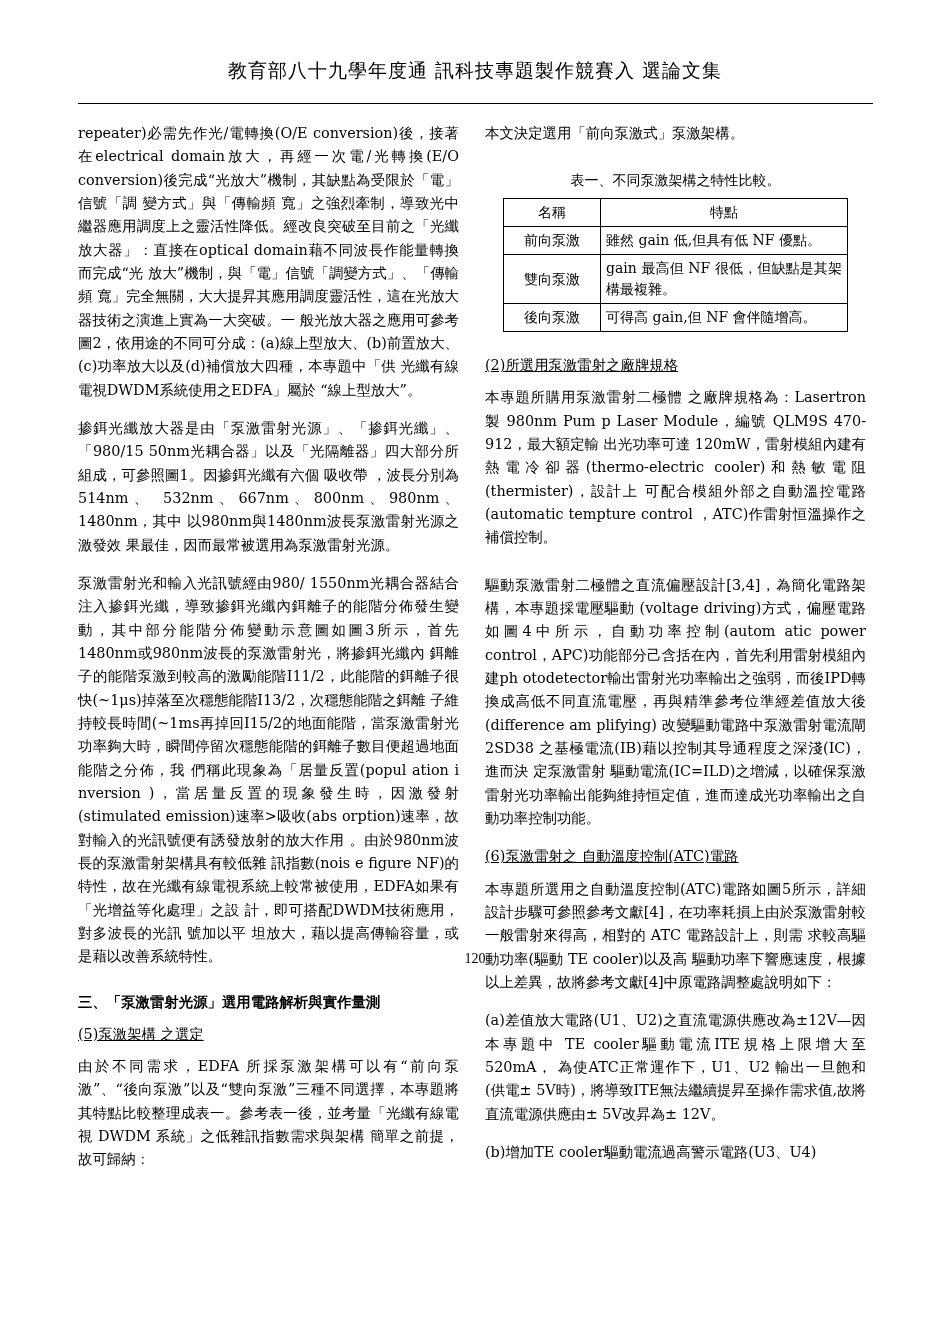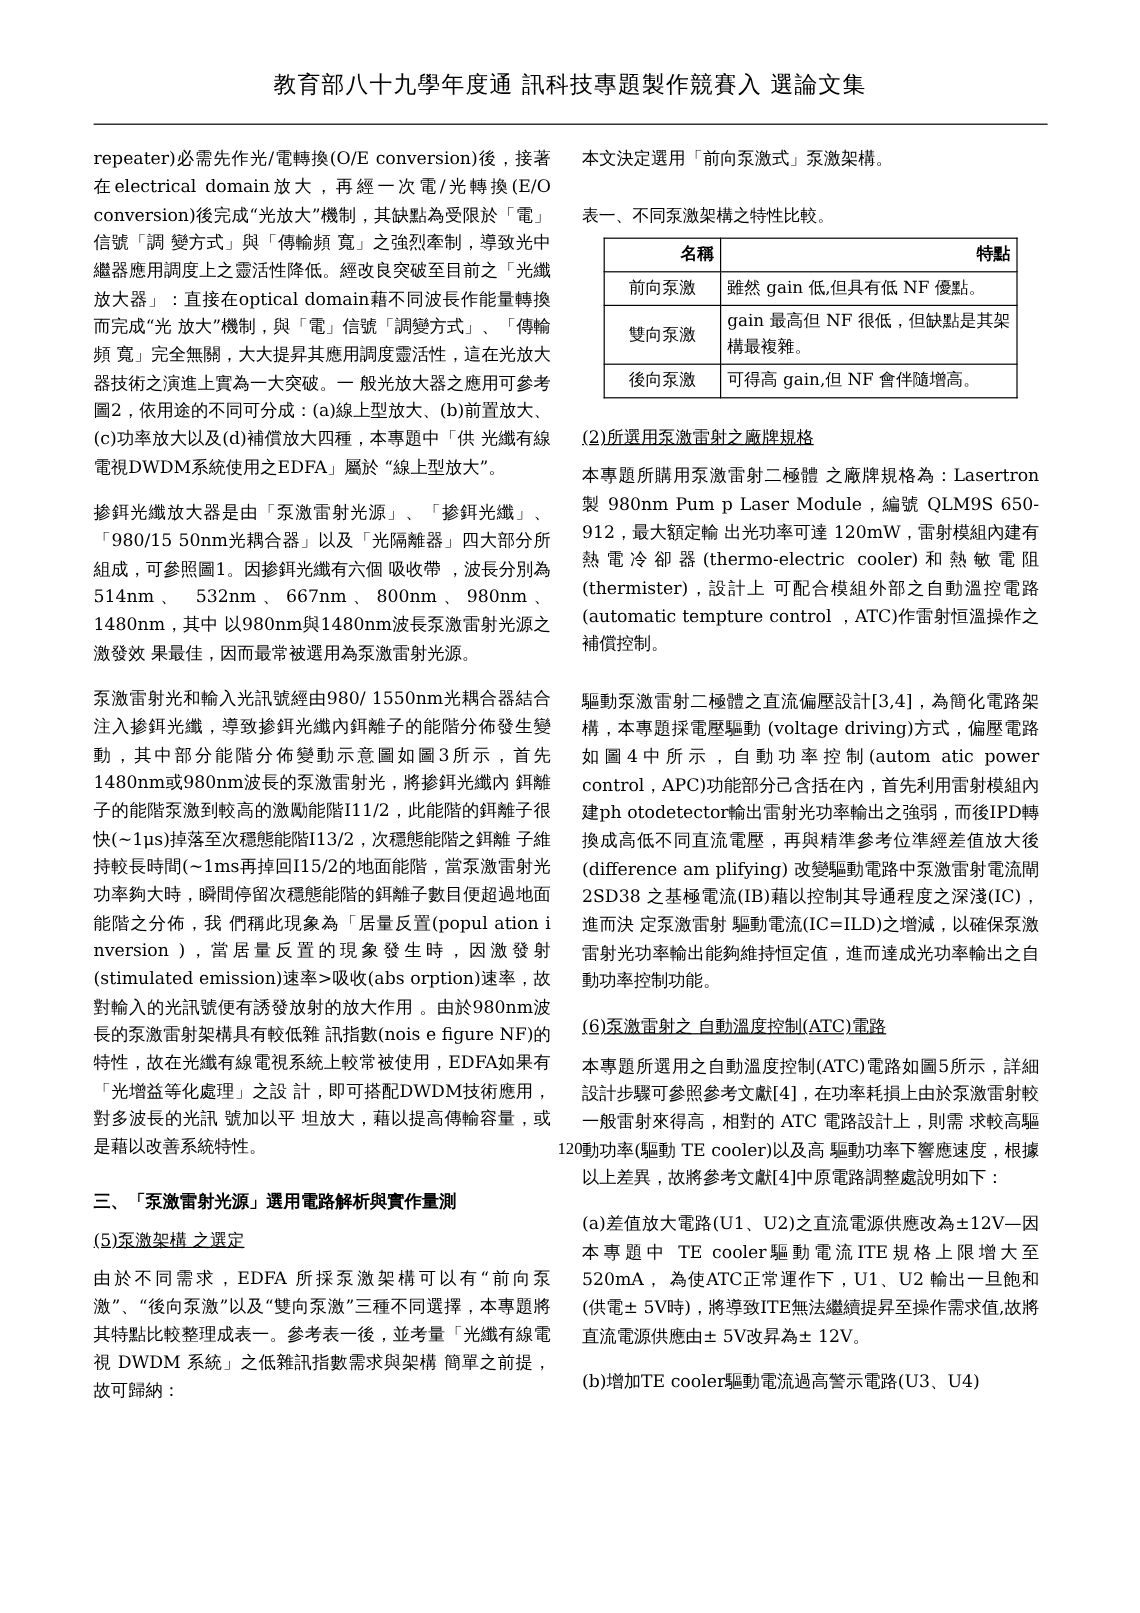--- a/index.html
+++ b/index.html
@@ -71,40 +71,40 @@
     font-weight: 600;
     margin-top: 10px;
     margin-bottom: 6px;
   }
   .underline-head {
     text-decoration: underline;
     margin-top: 10px;
     margin-bottom: 4px;
   }
   .tbl-caption {
-    text-align: left;
+    text-align: center;
     font-size: 14px;
     margin-bottom: 6px;
     margin-top: 2px;
   }
   table.spec {
     border-collapse: collapse;
     margin: 0 auto;
     width: 345px;
     font-size: 14px;
   }
   table.spec th, table.spec td {
     border: 1px solid #000;
     padding: 3px 5px;
     vertical-align: middle;
     line-height: 1.5;
   }
   table.spec th {
-    text-align: right;
-    font-weight: 700;
+    text-align: center;
+    font-weight: 400;
   }
   table.spec td.name {
     text-align: center;
     white-space: nowrap;
     width: 86px;
   }
   .page-number {
     position: absolute;
     bottom: 48px;
     left: 0;
@@ -160,21 +160,21 @@
           </tr>
           <tr>
             <td class="name">後向泵激</td>
             <td>可得高 gain,但 NF 會伴隨增高。</td>
           </tr>
         </tbody>
       </table>
       <div class="gap-large"></div>
       <p class="underline-head">(2)所選用泵激雷射之廠牌規格</p>
       <div class="gap-small"></div>
-      <p class="para indent">本專題所購用泵激雷射二極體 之廠牌規格為：Lasertron 製 980nm Pum p Laser Module，編號 QLM9S 650-912，最大額定輸 出光功率可達 120mW，雷射模組內建有熱電冷卻器(thermo-electric cooler)和熱敏電阻(thermister)，設計上 可配合模組外部之自動溫控電路(automatic tempture control ，ATC)作雷射恒溫操作之補償控制。</p>
+      <p class="para indent">本專題所購用泵激雷射二極體 之廠牌規格為：Lasertron 製 980nm Pum p Laser Module，編號 QLM9S 470-912，最大額定輸 出光功率可達 120mW，雷射模組內建有熱電冷卻器(thermo-electric cooler)和熱敏電阻(thermister)，設計上 可配合模組外部之自動溫控電路(automatic tempture control ，ATC)作雷射恒溫操作之補償控制。</p>
       <div class="gap-med"></div>
       <div class="gap-small"></div>
       <p class="para indent">驅動泵激雷射二極體之直流偏壓設計[3,4]，為簡化電路架構，本專題採電壓驅動 (voltage driving)方式，偏壓電路如圖4中所示，自動功率控制(autom atic power control，APC)功能部分己含括在內，首先利用雷射模組內建ph otodetector輸出雷射光功率輸出之強弱，而後IPD轉換成高低不同直流電壓，再與精準參考位準經差值放大後 (difference am plifying) 改變驅動電路中泵激雷射電流閘2SD38 之基極電流(IB)藉以控制其导通程度之深淺(IC)，進而決 定泵激雷射 驅動電流(IC=ILD)之增減，以確保泵激雷射光功率輸出能夠維持恒定值，進而達成光功率輸出之自動功率控制功能。</p>
       <div class="gap-med"></div>
       <p class="underline-head">(6)泵激雷射之 自動溫度控制(ATC)電路</p>
       <div class="gap-small"></div>
       <p class="para indent">本專題所選用之自動溫度控制(ATC)電路如圖5所示，詳細設計步驟可參照參考文獻[4]，在功率耗損上由於泵激雷射較一般雷射來得高，相對的 ATC 電路設計上，則需 求較高驅動功率(驅動 TE cooler)以及高 驅動功率下響應速度，根據 以上差異，故將參考文獻[4]中原電路調整處說明如下：</p>
       <div class="gap-med"></div>
       <p class="para">(a)差值放大電路(U1、U2)之直流電源供應改為±12V—因本專題中 TE cooler驅動電流ITE規格上限增大至520mA， 為使ATC正常運作下，U1、U2 輸出一旦飽和(供電± 5V時)，將導致ITE無法繼續提昇至操作需求值,故將直流電源供應由± 5V改昇為± 12V。</p>
       <div class="gap-med"></div>

